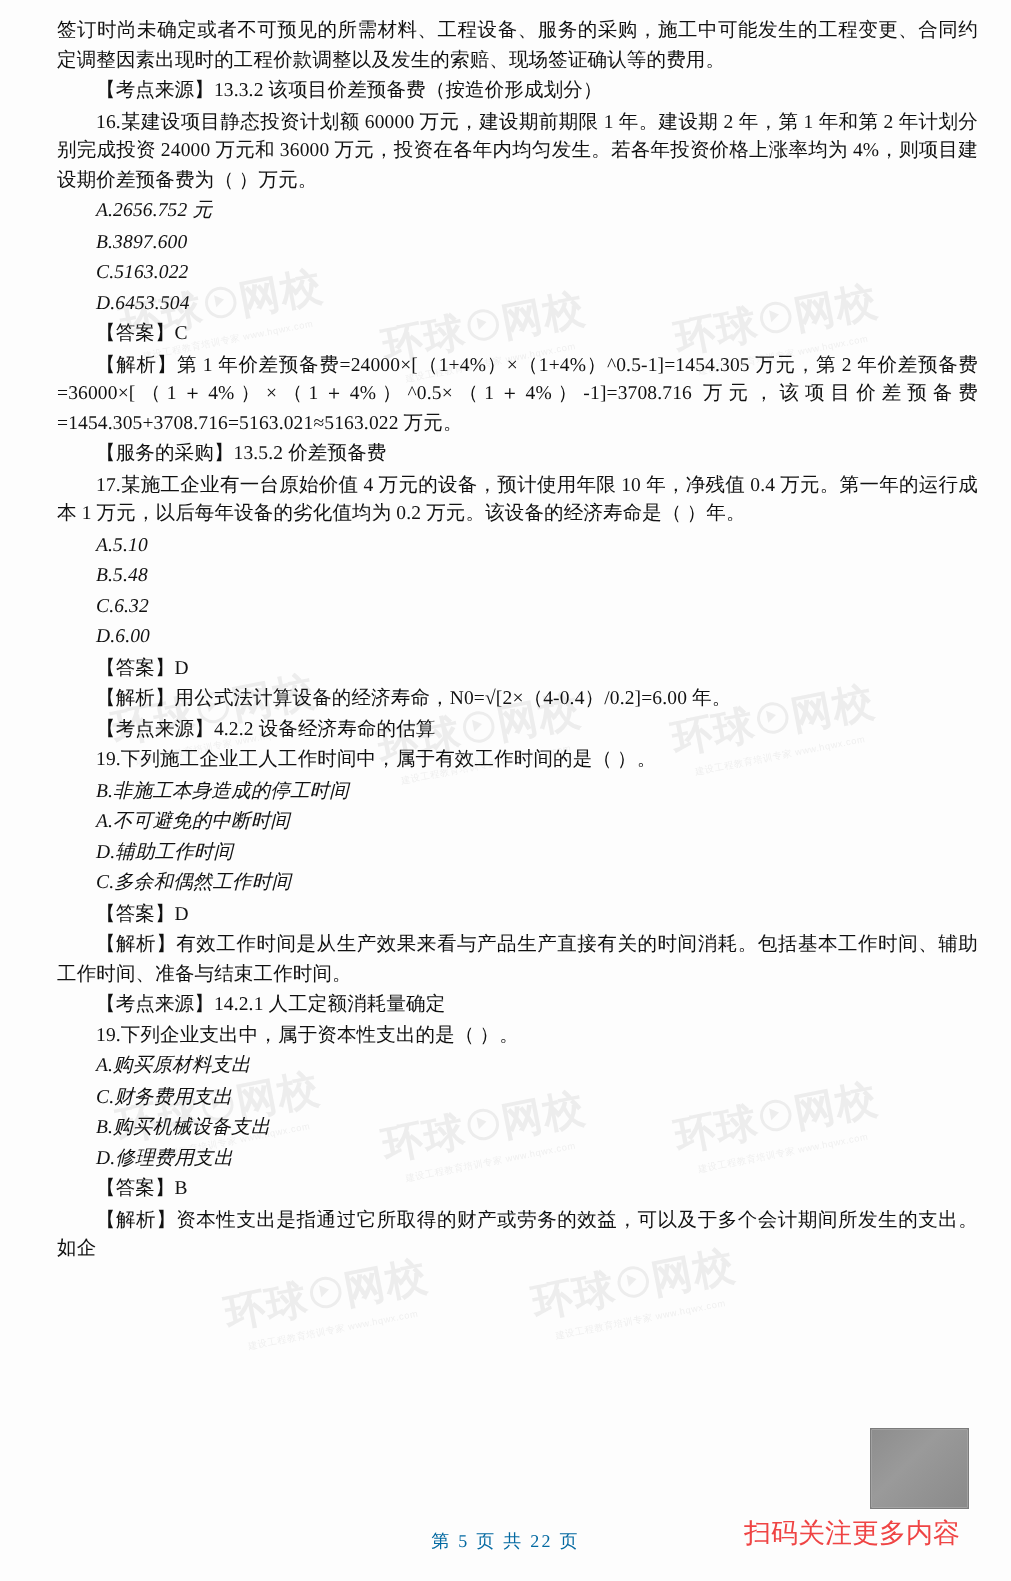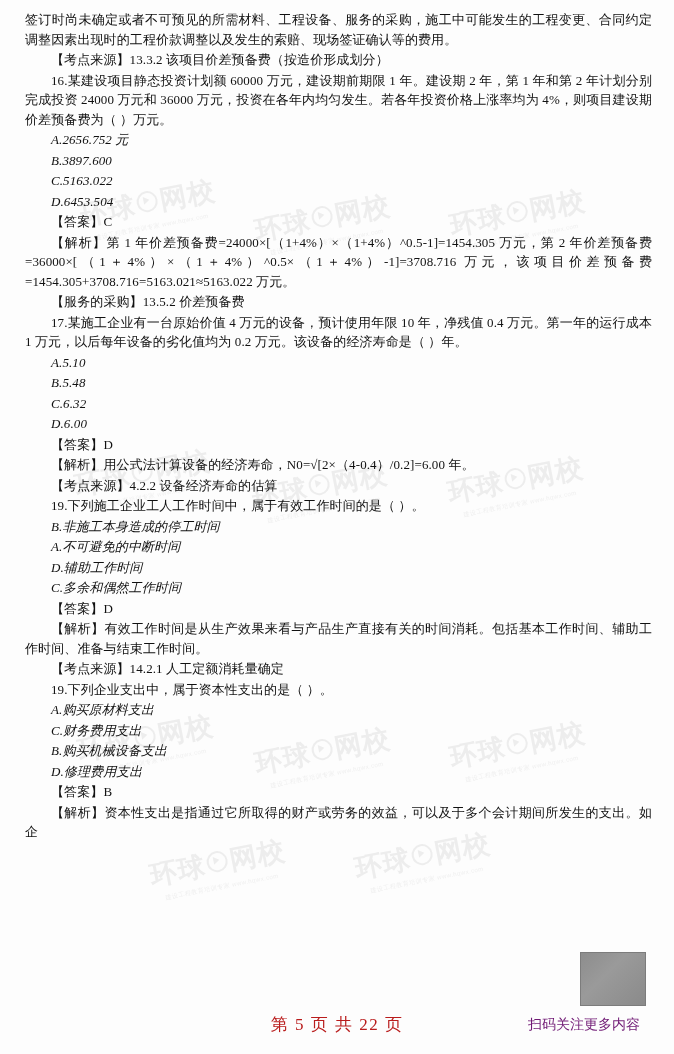--- a/index.html
+++ b/index.html
@@ -18,21 +18,21 @@
     overflow: hidden;
     background: #fdfdfd;
   }
   .content {
     position: relative;
     z-index: 3;
     padding: 10px 22px 0 22px;
     box-sizing: border-box;
   }
   p.line {
-    margin: 0 0 1px 3px;
+    margin: 0 0 1px 16px;
     font-size: 13.0px;
     line-height: 19.5px;
     letter-spacing: 0.1px;
     text-align: justify;
     text-justify: inter-ideograph;
   }
   p.indent {
     text-indent: 26px;
   }
   p.opt {
@@ -98,31 +98,31 @@
     position: absolute;
     left: 0;
     right: 0;
     bottom: 18px;
     z-index: 4;
     display: flex;
     align-items: center;
     justify-content: center;
   }
   .footer-text {
-    font-size: 17px;
+    font-size: 12px;
     letter-spacing: 1.5px;
-    color: #b91c1c;
+    color: #0369a1;
   }
   .qr-caption {
     position: absolute;
     right: 34px;
     bottom: 20px;
     z-index: 4;
-    font-size: 14px;
-    color: #701a75;
+    font-size: 18px;
+    color: #ef4444;
     font-family: "Liberation Sans", sans-serif;
   }
   .qr-box {
     position: absolute;
     right: 28px;
     bottom: 48px;
     width: 64px;
     height: 52px;
     z-index: 4;
     background: linear-gradient(135deg,#8d8d8d 0%,#9a9a9a 40%,#8a8a8a 100%);

